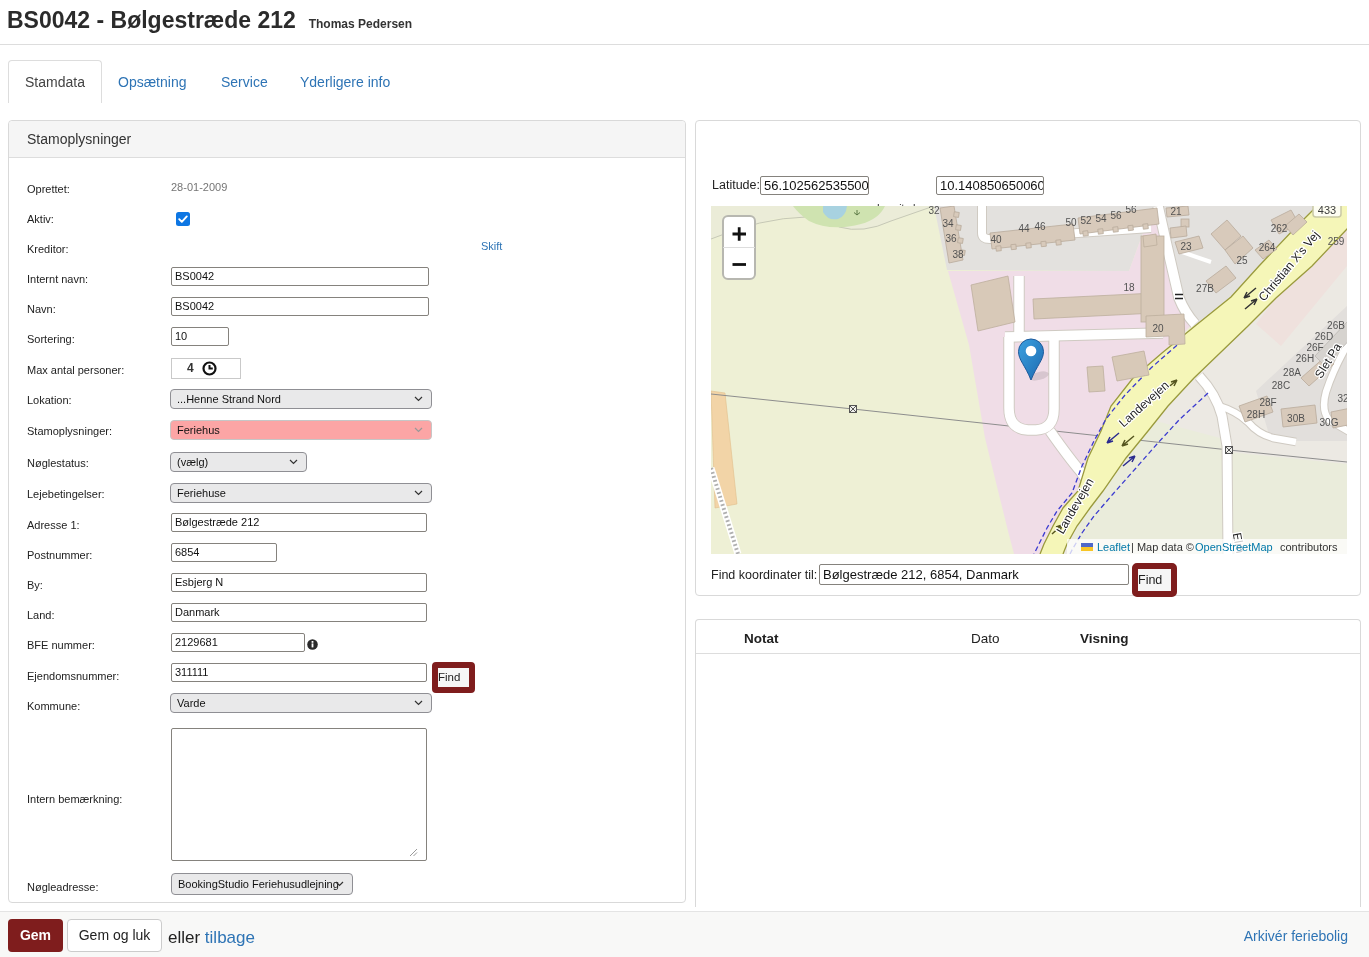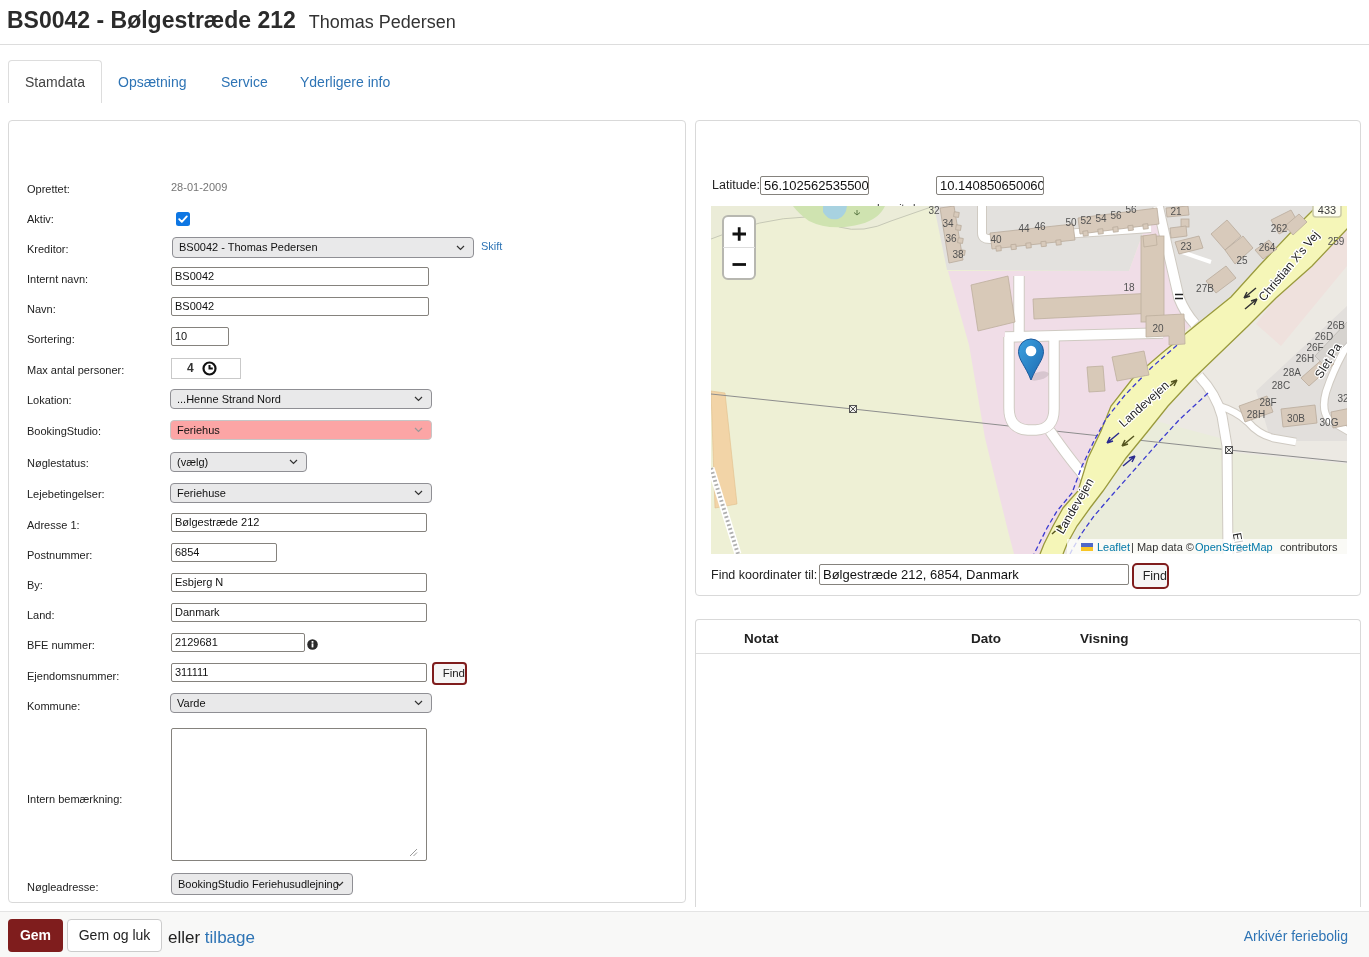--- a/index.html
+++ b/index.html
@@ -9,64 +9,62 @@
 .lbl{position:absolute;left:18px;font-size:11px;color:#222;line-height:16px;white-space:nowrap;}
 .inp{position:absolute;background:#fff;border:1px solid #85827d;border-radius:2px;
  font-size:11px;color:#111;line-height:17px;padding:0 3px;white-space:nowrap;overflow:hidden;}
 .sel{position:absolute;background:#e9e9ea;border:1px solid #8f8f94;border-radius:4px;
  font-size:11px;color:#111;padding:0 6px;white-space:nowrap;overflow:hidden;}
 .sel svg.chev{position:absolute;right:8px;top:50%;margin-top:-3px;}
 .panel{position:absolute;background:#fff;border:1px solid #d9d9d9;border-radius:4px;}
 .phead{height:36px;background:#f5f5f5;border-bottom:1px solid #dddddd;border-radius:4px 4px 0 0;
  font-size:14px;color:#333;line-height:36px;padding-left:18px;}
 a.lnk{color:#2e74b5;text-decoration:none;}
-.btn{position:absolute;background:#f6f6f6;border:2px solid #7f1d1d;border-radius:4px;
- font-size:11.5px;color:#222;text-align:right;}
+.btn{position:absolute;background:#f6f6f6;border:6px solid #7f1d1d;border-radius:4px;
+ font-size:11.5px;color:#222;text-align:left;}
 </style>
 </head>
 <body>
 
-<div class="abs" style="left:7px;top:7px;font-size:23px;font-weight:bold;color:#2b2b2b;">BS0042 - Bølgestræde 212&nbsp;&nbsp;<span style="font-size:18px;font-weight:normal;color:#333;text-align:center;">Thomas Pedersen</span></div>
+<div class="abs" style="left:7px;top:7px;font-size:23px;font-weight:bold;color:#2b2b2b;">BS0042 - Bølgestræde 212&nbsp;&nbsp;<span style="font-size:12px;font-weight:bold;color:#333;text-align:center;">Thomas Pedersen</span></div>
 <div class="abs" style="left:0;top:44px;width:1369px;border-top:1px solid #ddd;"></div>
 
 <div class="abs" style="left:8px;top:60px;width:92px;height:42px;background:#fff;border:1px solid #ddd;border-bottom:none;border-radius:4px 4px 0 0;font-size:14px;color:#444;text-align:center;line-height:42px;">Stamdata</div>
 <div class="abs" style="left:118px;top:74px;font-size:14px;"><a class="lnk" href="#">Opsætning</a></div>
 <div class="abs" style="left:221px;top:74px;font-size:14px;"><a class="lnk" href="#">Service</a></div>
 <div class="abs" style="left:300px;top:74px;font-size:14px;"><a class="lnk" href="#">Yderligere info</a></div>
 
 <div class="panel" style="left:8px;top:120px;width:676px;height:781px;">
+<div class="phead">Stamoplysninger</div>
 <div class="lbl" style="top:60px;">Oprettet:</div>
 <div class="abs" style="left:162px;top:60px;font-size:11px;color:#757575;">28-01-2009</div>
 <div class="lbl" style="top:90px;">Aktiv:</div>
 <svg class="abs" style="left:167px;top:91px;" width="14" height="14" viewBox="0 0 14 14">
       <rect x="0" y="0" width="14" height="14" rx="2.5" fill="#0d76e3"></rect>
       <path d="M3.2 7.2 L5.8 9.8 L10.8 4.4" stroke="#fff" stroke-width="1.9" fill="none" stroke-linecap="round" stroke-linejoin="round"></path>
     </svg>
 <div class="lbl" style="top:120px;">Kreditor:</div>
-<div class="sel" style="left:163px;top:116px;width:288px;height:19px;line-height:19px;">BS0042 - Thomas Pedersen<svg class="chev" width="9" height="6" viewBox="0 0 9 6">
-        <path d="M1 1 L4.5 4.5 L8 1" stroke="#333" stroke-width="1.2" fill="none"></path>
-      </svg></div>
 <div class="abs" style="left:472px;top:119px;font-size:11px;"><a class="lnk" href="#">Skift</a></div>
 <div class="lbl" style="top:150px;">Internt navn:</div>
 <div class="inp" style="left:162px;top:146px;width:250px;height:17px;">BS0042</div>
 <div class="lbl" style="top:180px;">Navn:</div>
 <div class="inp" style="left:162px;top:176px;width:250px;height:17px;">BS0042</div>
 <div class="lbl" style="top:210px;">Sortering:</div>
 <div class="inp" style="left:162px;top:206px;width:50px;height:17px;">10</div>
 <div class="lbl" style="top:241px;">Max antal personer:</div>
 <div class="inp" style="left:162px;top:237px;width:50px;height:19px;border-radius:0;font-weight:bold;border-color:#c9c9c9;color:#333;padding-left:15px;font-size:12px;line-height:19px;">4</div>
 <svg class="abs" style="left:193px;top:240px;" width="15" height="15" viewBox="0 0 15 15">
       <circle cx="7.5" cy="7.5" r="6" fill="#fff" stroke="#111" stroke-width="2.2"></circle>
       <path d="M7.5 4 V7.5 H10.8" stroke="#111" stroke-width="2" fill="none"></path>
     </svg>
 <div class="lbl" style="top:271px;">Lokation:</div>
 <div class="sel" style="left:161px;top:268px;width:248px;height:18px;line-height:18px;">...Henne Strand Nord<svg class="chev" width="9" height="6" viewBox="0 0 9 6">
         <path d="M1 1 L4.5 4.5 L8 1" stroke="#333" stroke-width="1.2" fill="none"></path>
       </svg></div>
-<div class="lbl" style="top:302px;">BookingStudio:</div>
+<div class="lbl" style="top:302px;">Stamoplysninger:</div>
 <div class="sel" style="left:161px;top:299px;width:248px;height:18px;line-height:18px;background:#fca5a5;border-color:#c6c6c6;">Feriehus<svg class="chev" width="9" height="6" viewBox="0 0 9 6">
         <path d="M1 1 L4.5 4.5 L8 1" stroke="#999" stroke-width="1.2" fill="none"></path>
       </svg></div>
 <div class="lbl" style="top:334px;">Nøglestatus:</div>
 <div class="sel" style="left:161px;top:331px;width:123px;height:18px;line-height:18px;">(vælg)<svg class="chev" width="9" height="6" viewBox="0 0 9 6">
         <path d="M1 1 L4.5 4.5 L8 1" stroke="#333" stroke-width="1.2" fill="none"></path>
       </svg></div>
 <div class="lbl" style="top:365px;">Lejebetingelser:</div>
 <div class="sel" style="left:161px;top:362px;width:248px;height:18px;line-height:18px;">Feriehuse<svg class="chev" width="9" height="6" viewBox="0 0 9 6">
         <path d="M1 1 L4.5 4.5 L8 1" stroke="#333" stroke-width="1.2" fill="none"></path>
@@ -316,21 +314,21 @@
 </svg>
 
 </div>
 <div class="lbl" style="left:15px;top:446px;font-size:12.5px;">Find koordinater til:</div>
 <div class="inp" style="left:123px;top:443px;width:302px;height:19px;font-size:13px;line-height:19px;">Bølgestræde 212, 6854, Danmark</div>
 <div class="btn" style="left:436px;top:442px;width:33px;height:22px;line-height:22px;border-radius:5px;font-size:12.5px;">Find</div>
 </div>
 
 <div class="panel" style="left:695px;top:619px;width:664px;height:287px;border-radius:4px 4px 0 0;border-bottom:none;">
 <div class="abs" style="left:48px;top:11px;font-size:13.5px;font-weight:bold;color:#222;">Notat</div>
-<div class="abs" style="left:275px;top:11px;font-size:13.5px;font-weight:bold;color:#222;">Dato</div>
+<div class="abs" style="left:275px;top:11px;font-size:13.5px;font-weight:normal;color:#222;">Dato</div>
 <div class="abs" style="left:384px;top:11px;font-size:13.5px;font-weight:bold;color:#222;">Visning</div>
 <div class="abs" style="left:0;top:33px;width:664px;border-top:1px solid #ddd;"></div>
 </div>
 
 <div class="abs" style="left:0;top:911px;width:1369px;height:46px;background:#f8f8f7;border-top:1px solid #e4e4e4;">
 <div class="abs" style="left:8px;top:7px;width:55px;height:33px;background:#7f1d1d;border-radius:4px;color:#fff;font-size:14px;font-weight:bold;text-align:center;line-height:33px;">Gem</div>
 <div class="abs" style="left:67px;top:7px;width:95px;height:33px;background:#fff;border:1px solid #ccc;border-radius:4px;color:#222;font-size:14px;text-align:center;line-height:31px;box-sizing:border-box;">Gem og luk</div>
 <div class="abs" style="left:168px;top:16px;font-size:17px;color:#222;">eller <a class="lnk" href="#">tilbage</a></div>
 <div class="abs" style="right:21px;top:16px;font-size:14px;"><a class="lnk" href="#">Arkivér feriebolig</a></div>
 </div>

